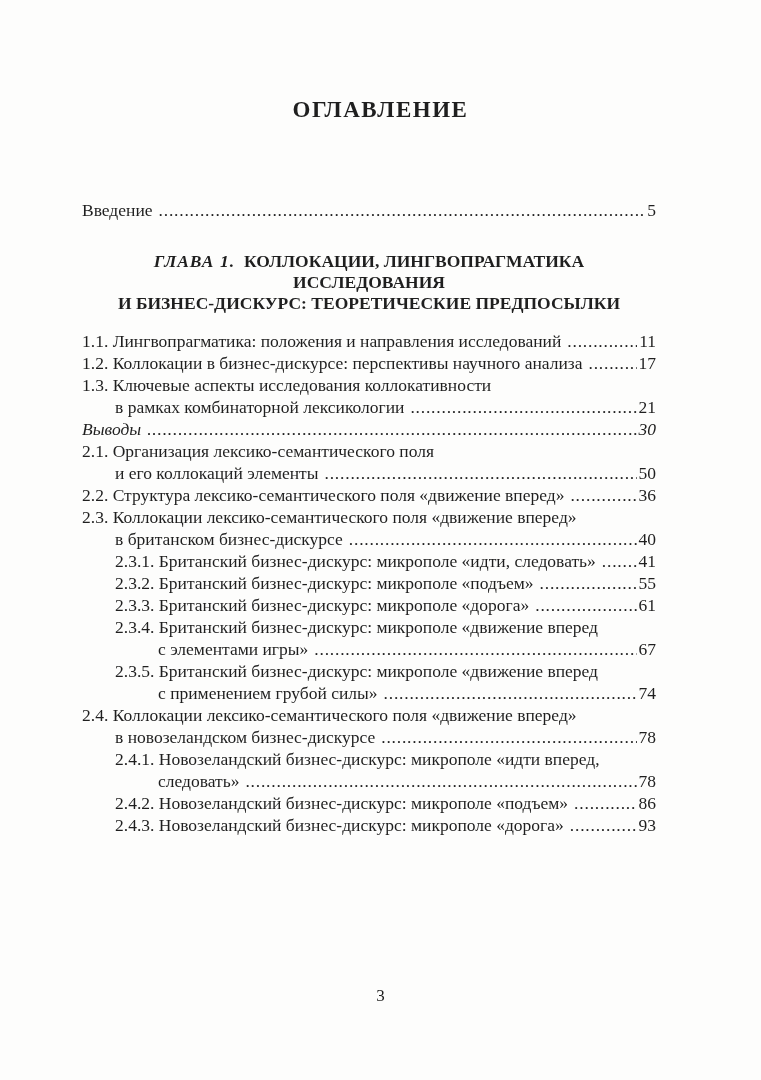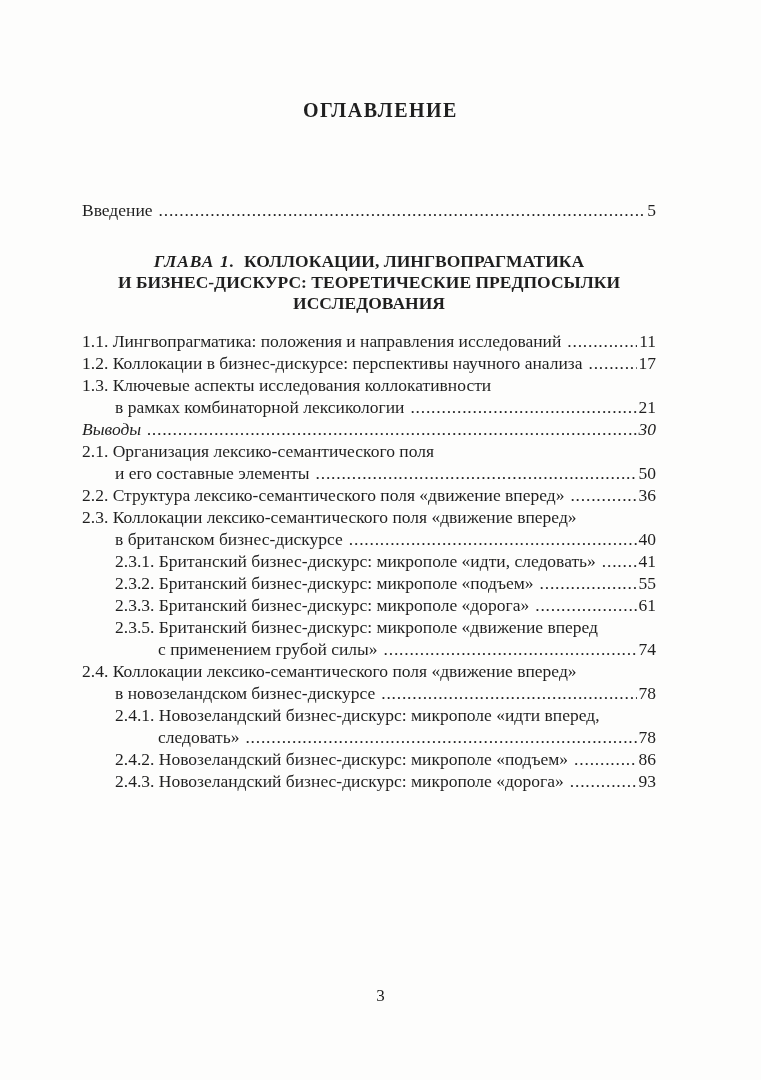--- a/index.html
+++ b/index.html
@@ -7,21 +7,21 @@
     width: 761px; height: 1080px;
     background: #fdfdfc;
     color: #1f1f1f;
     font-family: "Liberation Serif", serif;
     position: relative;
     overflow: hidden;
   }
   .page-title {
     margin-top: 97px;
     text-align: center;
-    font-size: 20px;
+    font-size: 23px;
     line-height: 26px;
     font-weight: bold;
     letter-spacing: 1.5px;
   }
   .toc {
     margin-left: 82px;
     width: 574px;
     font-size: 17.5px;
   }
   .toc-entry.intro { margin-top: 76px; text-align: right; }
@@ -77,22 +77,22 @@
 <div class="toc" id="toc-root">
     <div class="toc-entry intro">
       <div class="entry-line ind-0">
         <span class="entry-text">Введение</span>
         <span class="dot-leader"></span>
         <span class="page-num">5</span>
       </div>
     </div>
     <div class="chapter-heading">
       <div><span class="chapter-num">ГЛАВА 1.</span><span>КОЛЛОКАЦИИ, ЛИНГВОПРАГМАТИКА</span></div>
+      <div><span>ИССЛЕДОВАНИЯ</span></div>
       <div><span>И БИЗНЕС-ДИСКУРС: ТЕОРЕТИЧЕСКИЕ ПРЕДПОСЫЛКИ</span></div>
-      <div><span>ИССЛЕДОВАНИЯ</span></div>
     </div>
     <div class="toc-entry">
       <div class="entry-line ind-0">
         <span class="entry-text">1.1. Лингвопрагматика: положения и направления исследований</span>
         <span class="dot-leader"></span>
         <span class="page-num">11</span>
       </div>
     </div>
     <div class="toc-entry">
       <div class="entry-line ind-0">
@@ -116,21 +116,21 @@
         <span class="entry-text">Выводы</span>
         <span class="dot-leader"></span>
         <span class="page-num">30</span>
       </div>
     </div>
     <div class="toc-entry">
       <div class="entry-line ind-0">
         <span class="entry-text">2.1. Организация лексико-семантического поля</span>
       </div>
       <div class="entry-line ind-1">
-        <span class="entry-text">и его составные элементы</span>
+        <span class="entry-text">и его коллокаций элементы</span>
         <span class="dot-leader"></span>
         <span class="page-num">50</span>
       </div>
     </div>
     <div class="toc-entry">
       <div class="entry-line ind-0">
         <span class="entry-text">2.2. Структура лексико-семантического поля «движение вперед»</span>
         <span class="dot-leader"></span>
         <span class="page-num">36</span>
       </div>
@@ -157,20 +157,30 @@
         <span class="entry-text">2.3.2. Британский бизнес-дискурс: микрополе «подъем»</span>
         <span class="dot-leader"></span>
         <span class="page-num">55</span>
       </div>
     </div>
     <div class="toc-entry">
       <div class="entry-line ind-1">
         <span class="entry-text">2.3.3. Британский бизнес-дискурс: микрополе «дорога»</span>
         <span class="dot-leader"></span>
         <span class="page-num">61</span>
+      </div>
+    </div>
+    <div class="toc-entry">
+      <div class="entry-line ind-1">
+        <span class="entry-text">2.3.4. Британский бизнес-дискурс: микрополе «движение вперед</span>
+      </div>
+      <div class="entry-line ind-2">
+        <span class="entry-text">с элементами игры»</span>
+        <span class="dot-leader"></span>
+        <span class="page-num">67</span>
       </div>
     </div>
     <div class="toc-entry">
       <div class="entry-line ind-1">
         <span class="entry-text">2.3.5. Британский бизнес-дискурс: микрополе «движение вперед</span>
       </div>
       <div class="entry-line ind-2">
         <span class="entry-text">с применением грубой силы»</span>
         <span class="dot-leader"></span>
         <span class="page-num">74</span>

